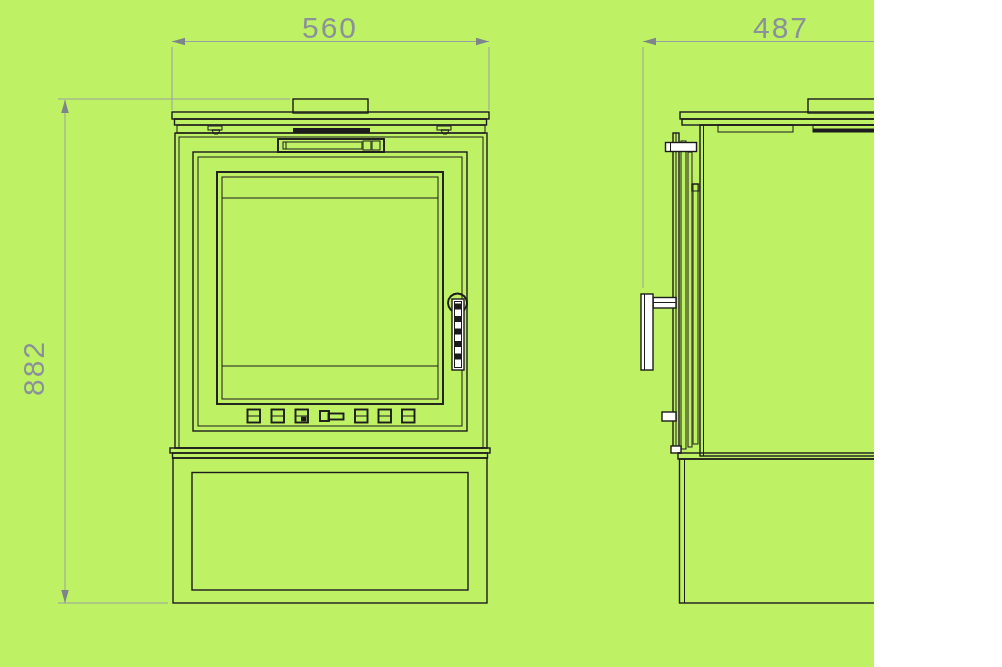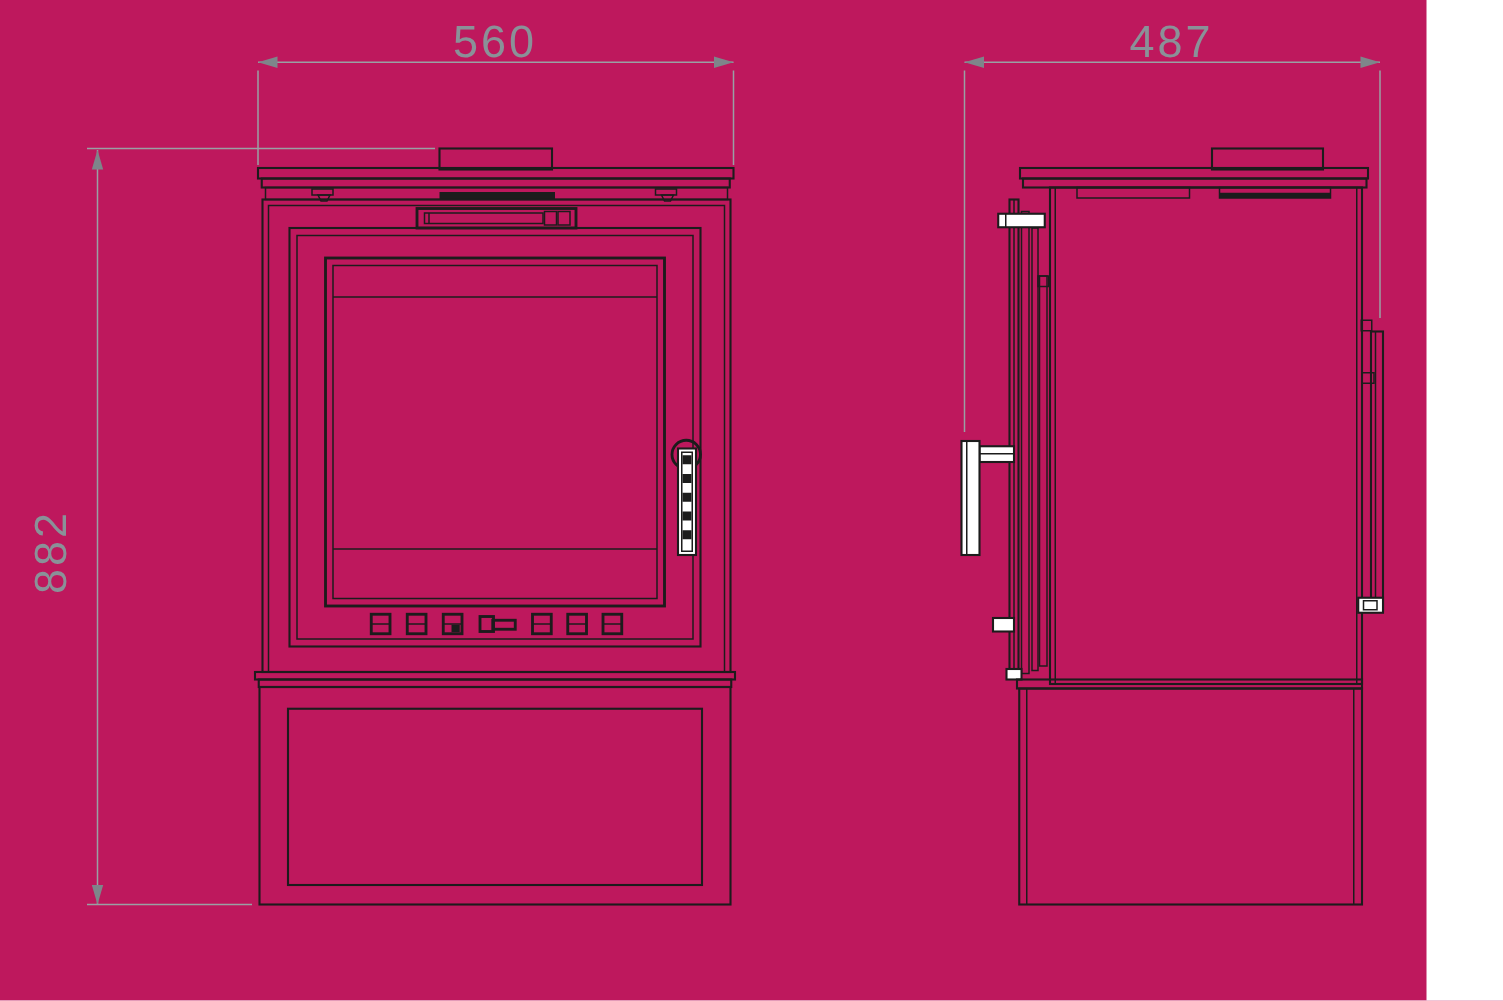--- a/index.html
+++ b/index.html
@@ -1,16 +1,16 @@
 <!DOCTYPE html>
 <html style="--line: #1c1c1c; --dimline: #9aa0a4; --dimarrow: #7e858a; --dimtext: #8a9198;"><head>
 <meta charset="utf-8">
 <style>
   html,body{margin:0;padding:0;background:#fff;}
-  .canvas{position:relative;width:951px;height:667px;background:#be185d;overflow:hidden;text-align:center;}
+  .canvas{position:relative;width:874px;height:667px;background:#bef264;overflow:hidden;text-align:center;}
   svg{display:block;}
   .ln{stroke:var(--line,#1c1c1c);fill:none;stroke-width:1.4;}
   .lnthin{stroke:var(--line,#1c1c1c);fill:none;stroke-width:1;}
   .lnbold{stroke:var(--line,#1c1c1c);fill:none;stroke-width:1.9;}
   .lnw{stroke:var(--line,#1c1c1c);fill:#fff;stroke-width:1.4;}
   .dk{fill:var(--line,#1c1c1c);stroke:none;}
   .dim{stroke:var(--dimline,#9aa0a4);fill:none;stroke-width:1;}
   .dimarrow{fill:var(--dimarrow,#7e858a);stroke:none;}
   .dimtext{fill:var(--dimtext,#8a9198);font-family:"Liberation Sans",sans-serif;
            font-size:30px;letter-spacing:2px;}

